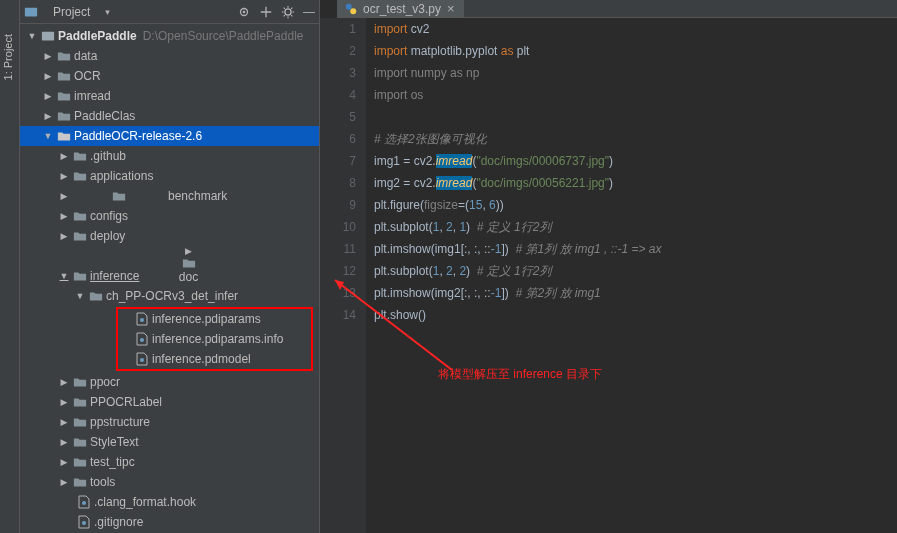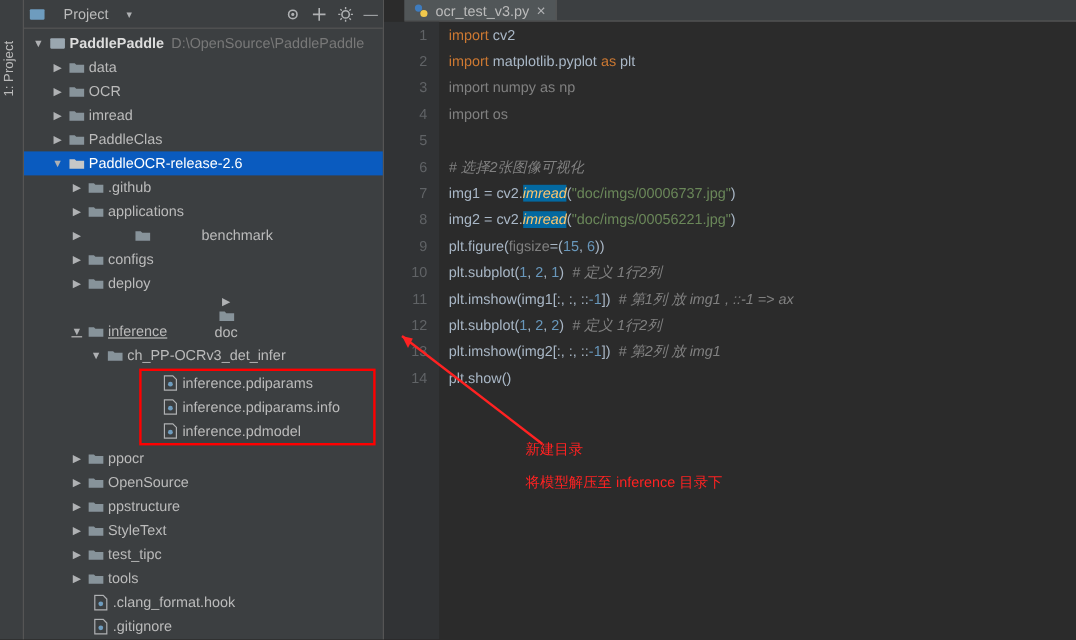--- a/index.html
+++ b/index.html
@@ -269,21 +269,21 @@
           </span>
     <span class="node-label">ppocr</span>
   </div>
         <div class="tree-node" style="padding-left:38px;">
     <span class="expand-arrow collapsed"></span>
     <span class="node-icon folder-icon">
             <svg width="14" height="14" viewBox="0 0 16 16">
               <path d="M1 4h5l1.5 1.5H15V13H1z" fill="#87939a"></path>
             </svg>
           </span>
-    <span class="node-label">OpenSource</span>
+    <span class="node-label">PPOCRLabel</span>
   </div>
         <div class="tree-node" style="padding-left:38px;">
     <span class="expand-arrow collapsed"></span>
     <span class="node-icon folder-icon">
             <svg width="14" height="14" viewBox="0 0 16 16">
               <path d="M1 4h5l1.5 1.5H15V13H1z" fill="#87939a"></path>
             </svg>
           </span>
     <span class="node-label">ppstructure</span>
   </div>
@@ -390,16 +390,15 @@
   <svg class="annotation-arrow" width="160" height="120">
     <defs>
         <marker id="ah" markerWidth="10" markerHeight="10" refX="1" refY="3" orient="auto">
           <path d="M0,0 L0,6 L8,3 z" fill="#ff2222"></path>
         </marker>
       </defs>
     <line x1="122" y1="100" x2="5" y2="10" stroke="#ff2222" stroke-width="2"></line>
     <path d="M5 10 L14 12 L10 20 z" fill="#ff2222"></path>
   </svg>
   <div class="annotation-text">
-    <div>新建目录</div>
     <div>将模型解压至 inference 目录下</div>
   </div>
 </div>
 
 </body></html>

